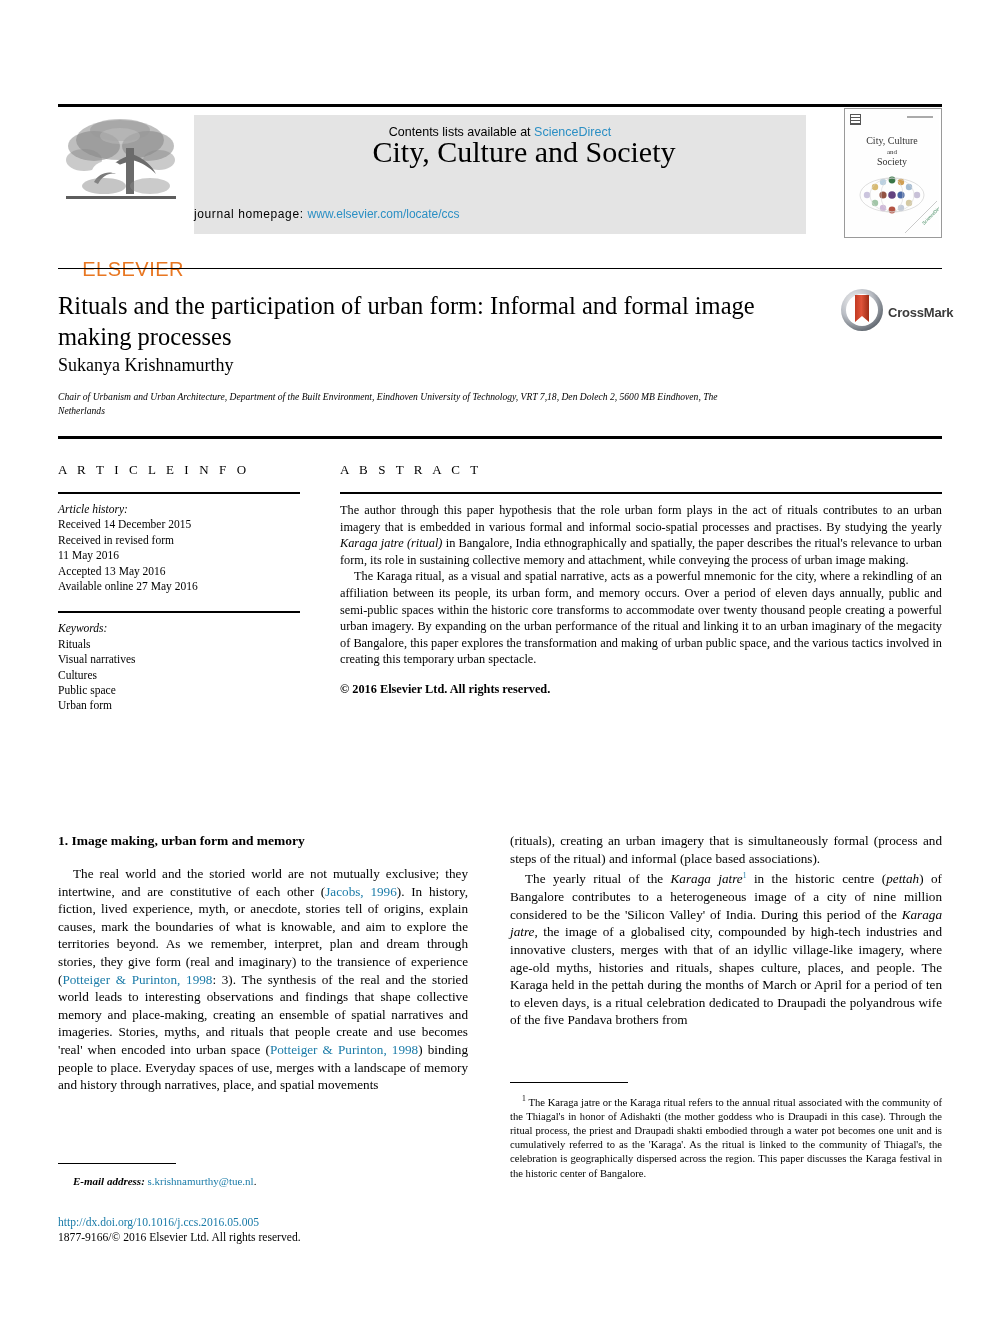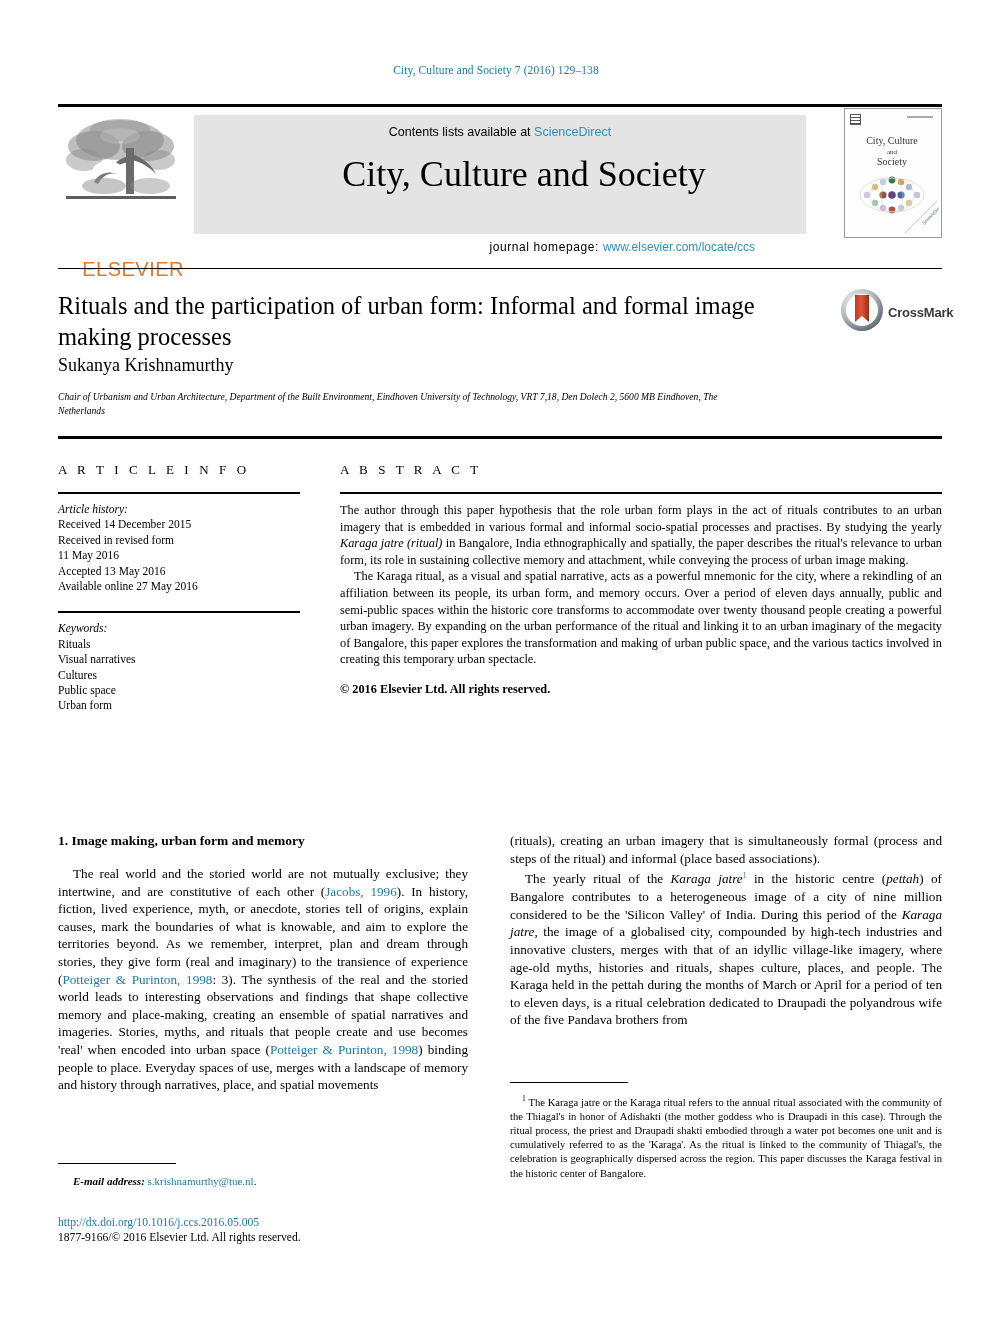--- a/index.html
+++ b/index.html
@@ -83,36 +83,35 @@
     left: 0; top: 10px;
     width: 612px;
     text-align: center;
     font-family: "Liberation Sans", sans-serif;
     font-size: 12.5px;
     color: #000;
   }
   .banner-contents .sd-link { color: #2b8fc4; }
   .banner-journal {
     position: absolute;
-    left: 0; top: 38px;
+    left: 0; top: 20px;
     width: 660px;
     text-align: center;
     font-family: "Liberation Serif", serif;
-    font-size: 36px;
+    font-size: 30px;
     color: #000;
   }
   .banner-homepage {
     position: absolute;
     left: 0; top: 92px;
     width: 561px;
-    text-align: right;
+    text-align: left;
     font-family: "Liberation Sans", sans-serif;
     font-size: 12px;
     letter-spacing: .6px;
-    margin-top: 33px;
   }
   .banner-homepage .hp-label { color: #000; }
   .banner-homepage .hp-url { color: #2b8fc4; letter-spacing: 0; }
 
   .cover-thumb {
     position: absolute;
     left: 786px; top: 4px;
     width: 96px;
     height: 128px;
     border: 1px solid #9a9a9a;
@@ -309,21 +308,20 @@
     font-size: 11.6px;
     color: #000;
     margin-top: 2px;
   }
 </style>
 </head>
 <body>
 
 <div class="page">
 
-  <div class="running-head">City, Culture and Society 7 (2016) 129–138</div>
 
   <div class="masthead">
     <div class="masthead-rule"></div>
 
     <div class="elsevier-logo">
       <div class="tree-box">
         <svg width="114" height="92" viewBox="0 0 114 92" xmlns="http://www.w3.org/2000/svg">
           <g fill="#6e6e6e">
             <ellipse cx="56" cy="24" rx="44" ry="20" fill="#8a8a8a" opacity="0.55"></ellipse>
             <ellipse cx="30" cy="30" rx="26" ry="15" fill="#7d7d7d" opacity="0.5"></ellipse>

